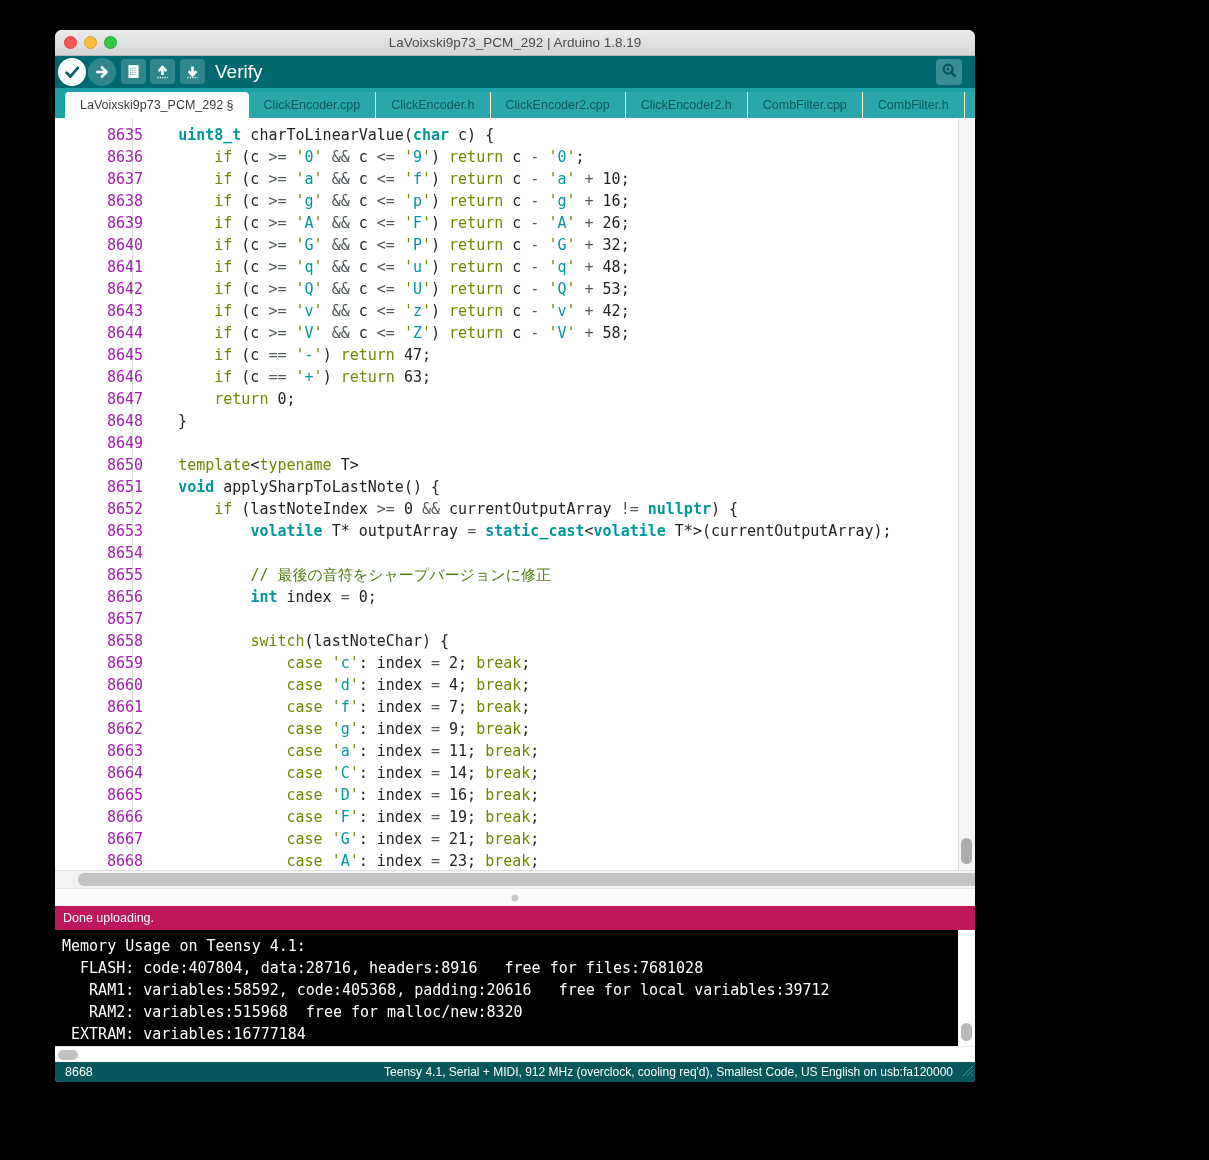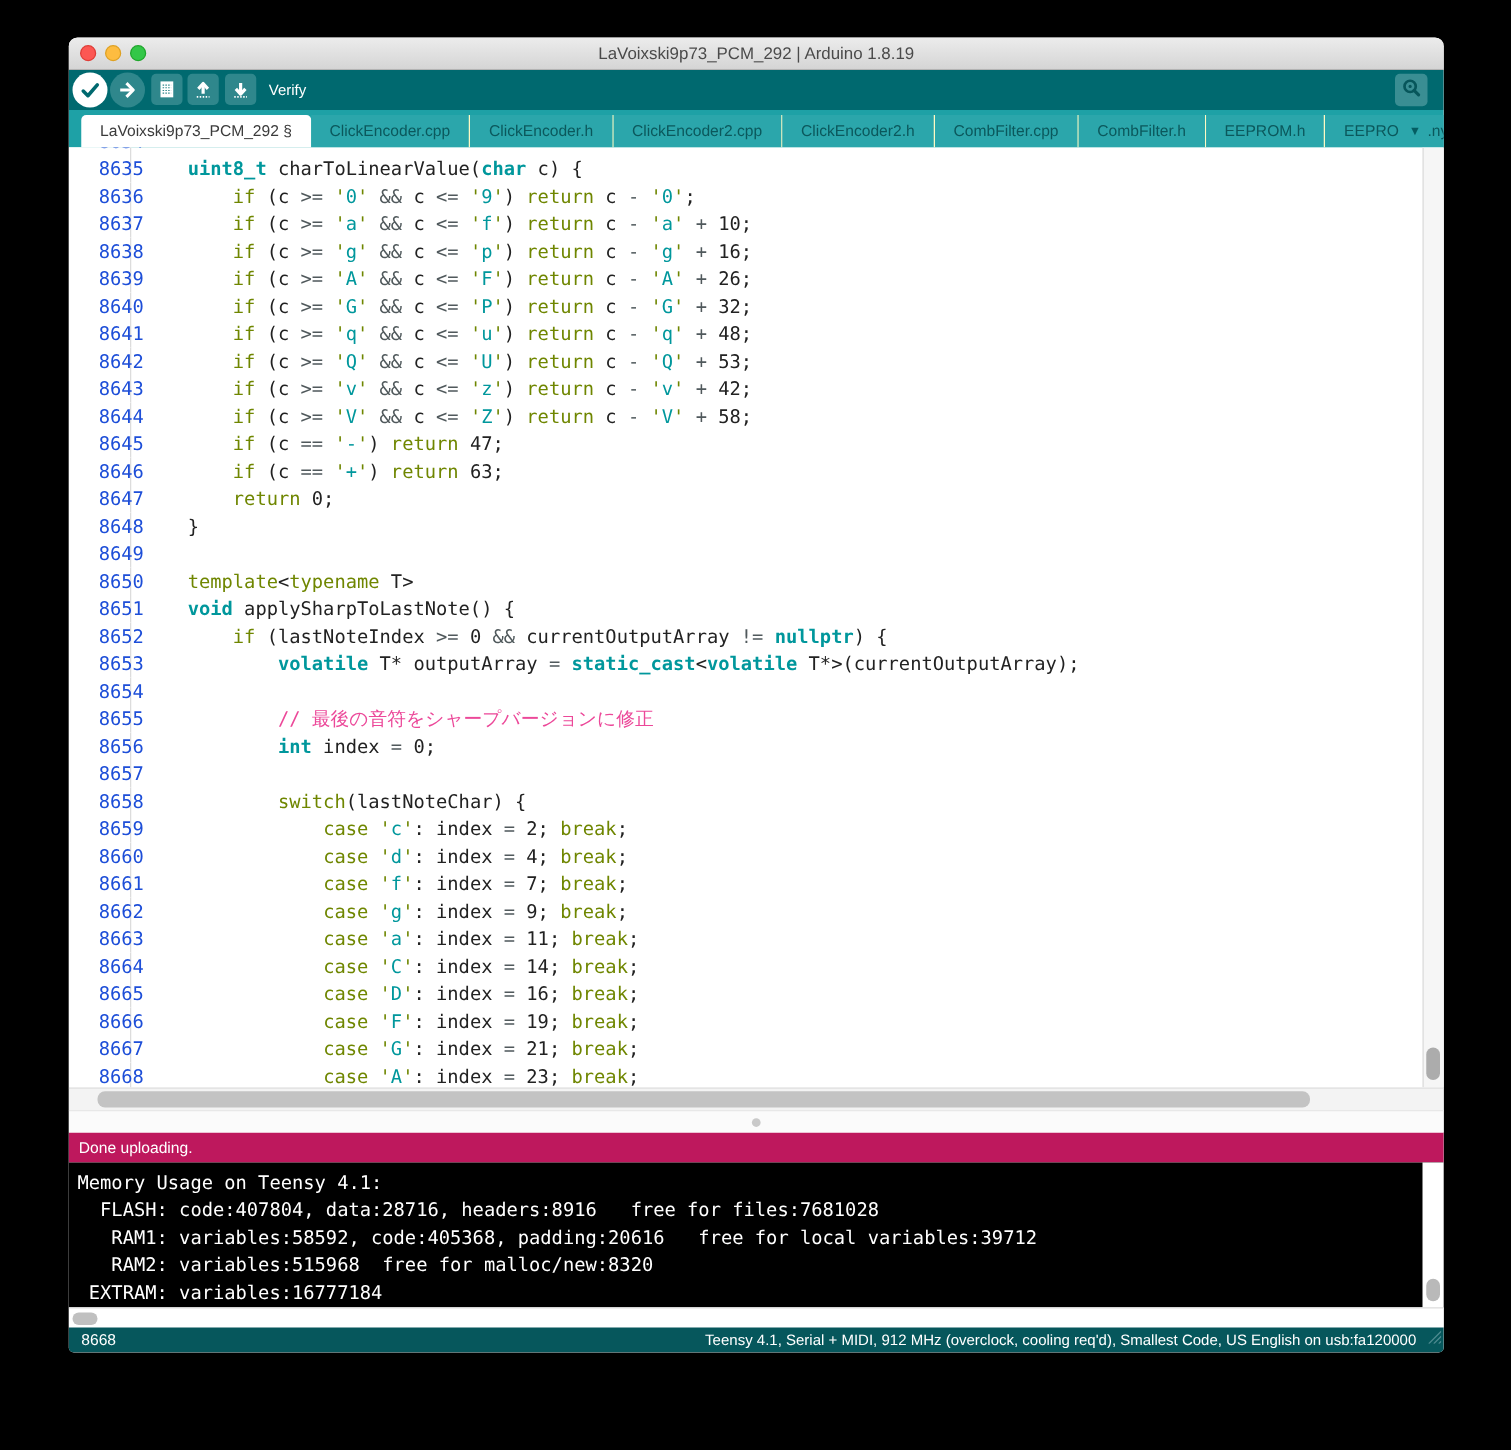--- a/index.html
+++ b/index.html
@@ -3,21 +3,21 @@
 <meta charset="utf-8">
 <style>
   html,body{margin:0;padding:0;}
   body{
     width:1209px;height:1160px;background:#000;
     font-family:"Liberation Sans", sans-serif;
     position:relative;overflow:hidden;
     -webkit-font-smoothing:antialiased;
   }
   .window{
-    position:absolute;left:55px;top:30px;width:1100px;height:1052px;
+    position:absolute;left:55px;top:30px;width:920px;height:1052px;
     border-radius:7px 7px 4px 4px;overflow:hidden;
     box-shadow:0 18px 50px rgba(0,0,0,.65);
     display:flex;flex-direction:column;background:#fff;
   }
   
   .titlebar{
     height:26px;flex:0 0 26px;
     background:linear-gradient(#ECECEC,#D5D5D5);
     border-bottom:1px solid #B3B3B3;box-sizing:border-box;
     display:flex;align-items:center;position:relative;
@@ -34,21 +34,21 @@
   
   .toolbar{
     height:32px;flex:0 0 32px;background:#00696F;
     position:relative;display:flex;align-items:center;
   }
   .tbtn{position:absolute;top:2px;display:flex;align-items:center;justify-content:center;cursor:pointer;}
   .tbtn svg{display:block;}
   .tbtn.round{width:28px;height:28px;border-radius:50%;background:#2F878C;}
   .tbtn.round.lit{background:#FFFFFF;}
   .tbtn.sq{width:25px;height:25px;border-radius:4px;background:#2F878C;top:3px;}
-  .toolbar-label{position:absolute;left:160px;color:#FFF;font-size:12px;}
+  .toolbar-label{position:absolute;left:160px;color:#FFF;font-size:19px;}
   .serialbtn{position:absolute;right:13px;top:3px;width:26px;height:26px;border-radius:4px;background:#3A8E93;
     display:flex;align-items:center;justify-content:center;cursor:pointer;}
   
   .tabbar{
     height:30px;flex:0 0 30px;background:#1EA1A6;
     display:flex;align-items:flex-end;overflow:hidden;padding-left:10px;
   }
   .tab{
     height:26px;display:flex;align-items:center;padding:0 15px;
     font-size:12.5px;color:#0B585C;background:#2BA6AB;
@@ -56,30 +56,30 @@
   }
   .tab.active{background:#FFFFFF;color:#3B3B3B;border-radius:4px 4px 0 0;border-right:none;}
   .tab .menu-glyph{color:#045D62;font-size:10px;margin:0 5px 0 8px;}
   
   .editor{flex:0 0 752px;height:752px;background:#FFF;display:flex;overflow:hidden;position:relative;}
   .code-scroll{flex:1;overflow:hidden;}
   .rows{margin-top:-16px;}
   .row{display:flex;height:22px;line-height:22px;font-family:"DejaVu Sans Mono", monospace;font-size:15px;white-space:pre;}
   .ln{
     flex:0 0 50px;width:50px;box-sizing:border-box;padding-left:24px;
-    color:#1d4ed8;border-right:1px solid #DCDCDC;background:#FFF;
+    color:#a21caf;border-right:1px solid #DCDCDC;background:#FFF;margin-left:28px;
   }
   .cd{padding-left:9px;color:#222;}
   .tk-p{color:#222;}
   .tk-k{color:#6F8600;text-align:right;}
   .tk-t{color:#00979C;font-weight:bold;}
   .tk-o{color:#50595C;}
   .tk-q{color:#6F8600;}
   .tk-c{color:#00979C;}
-  .tk-m{color:#ec4899;}
+  .tk-m{color:#4d7c0f;}
   .vscroll{
     flex:0 0 17px;width:17px;background:#F6F6F6;border-left:1px solid #DCDCDC;
     position:relative;box-sizing:border-box;
   }
   .vthumb{position:absolute;left:2px;bottom:6px;width:11px;height:26px;border-radius:6px;background:#ACACAC;}
   
   .hscroll{flex:0 0 18px;height:18px;background:#F3F3F3;border-top:1px solid #DFDFDF;position:relative;box-sizing:border-box;}
   .hthumb{position:absolute;top:2px;left:23px;width:970px;height:13px;border-radius:6px;background:#C3C3C3;}
   
   .splitter{flex:0 0 18px;height:18px;background:#FBFBFB;position:relative;border-top:1px solid #E8E8E8;box-sizing:border-box;cursor:row-resize;}

